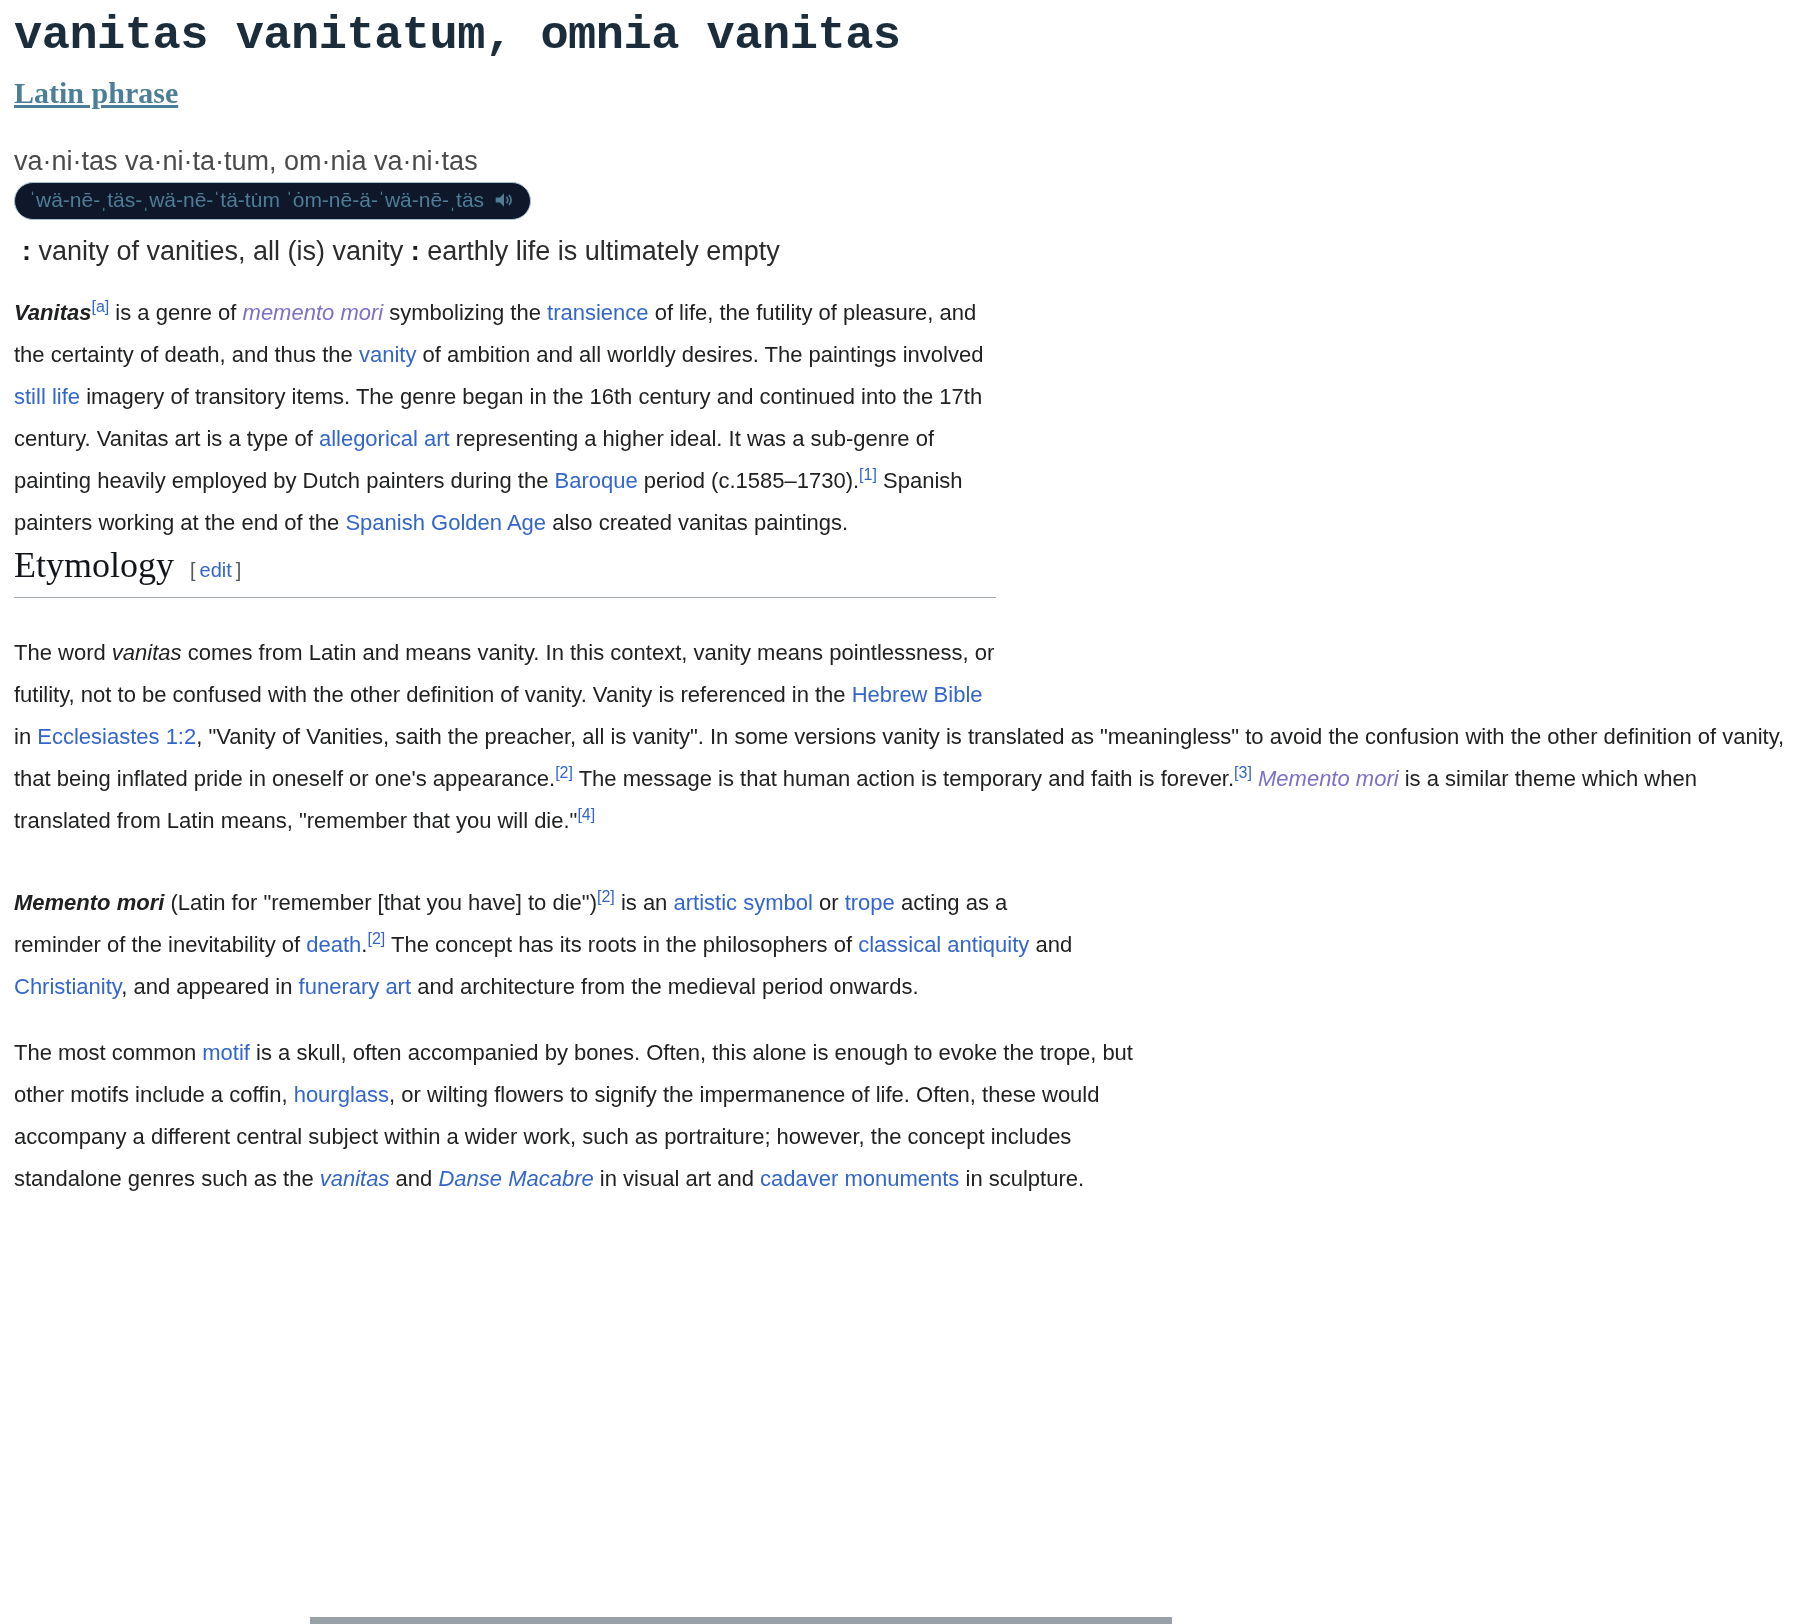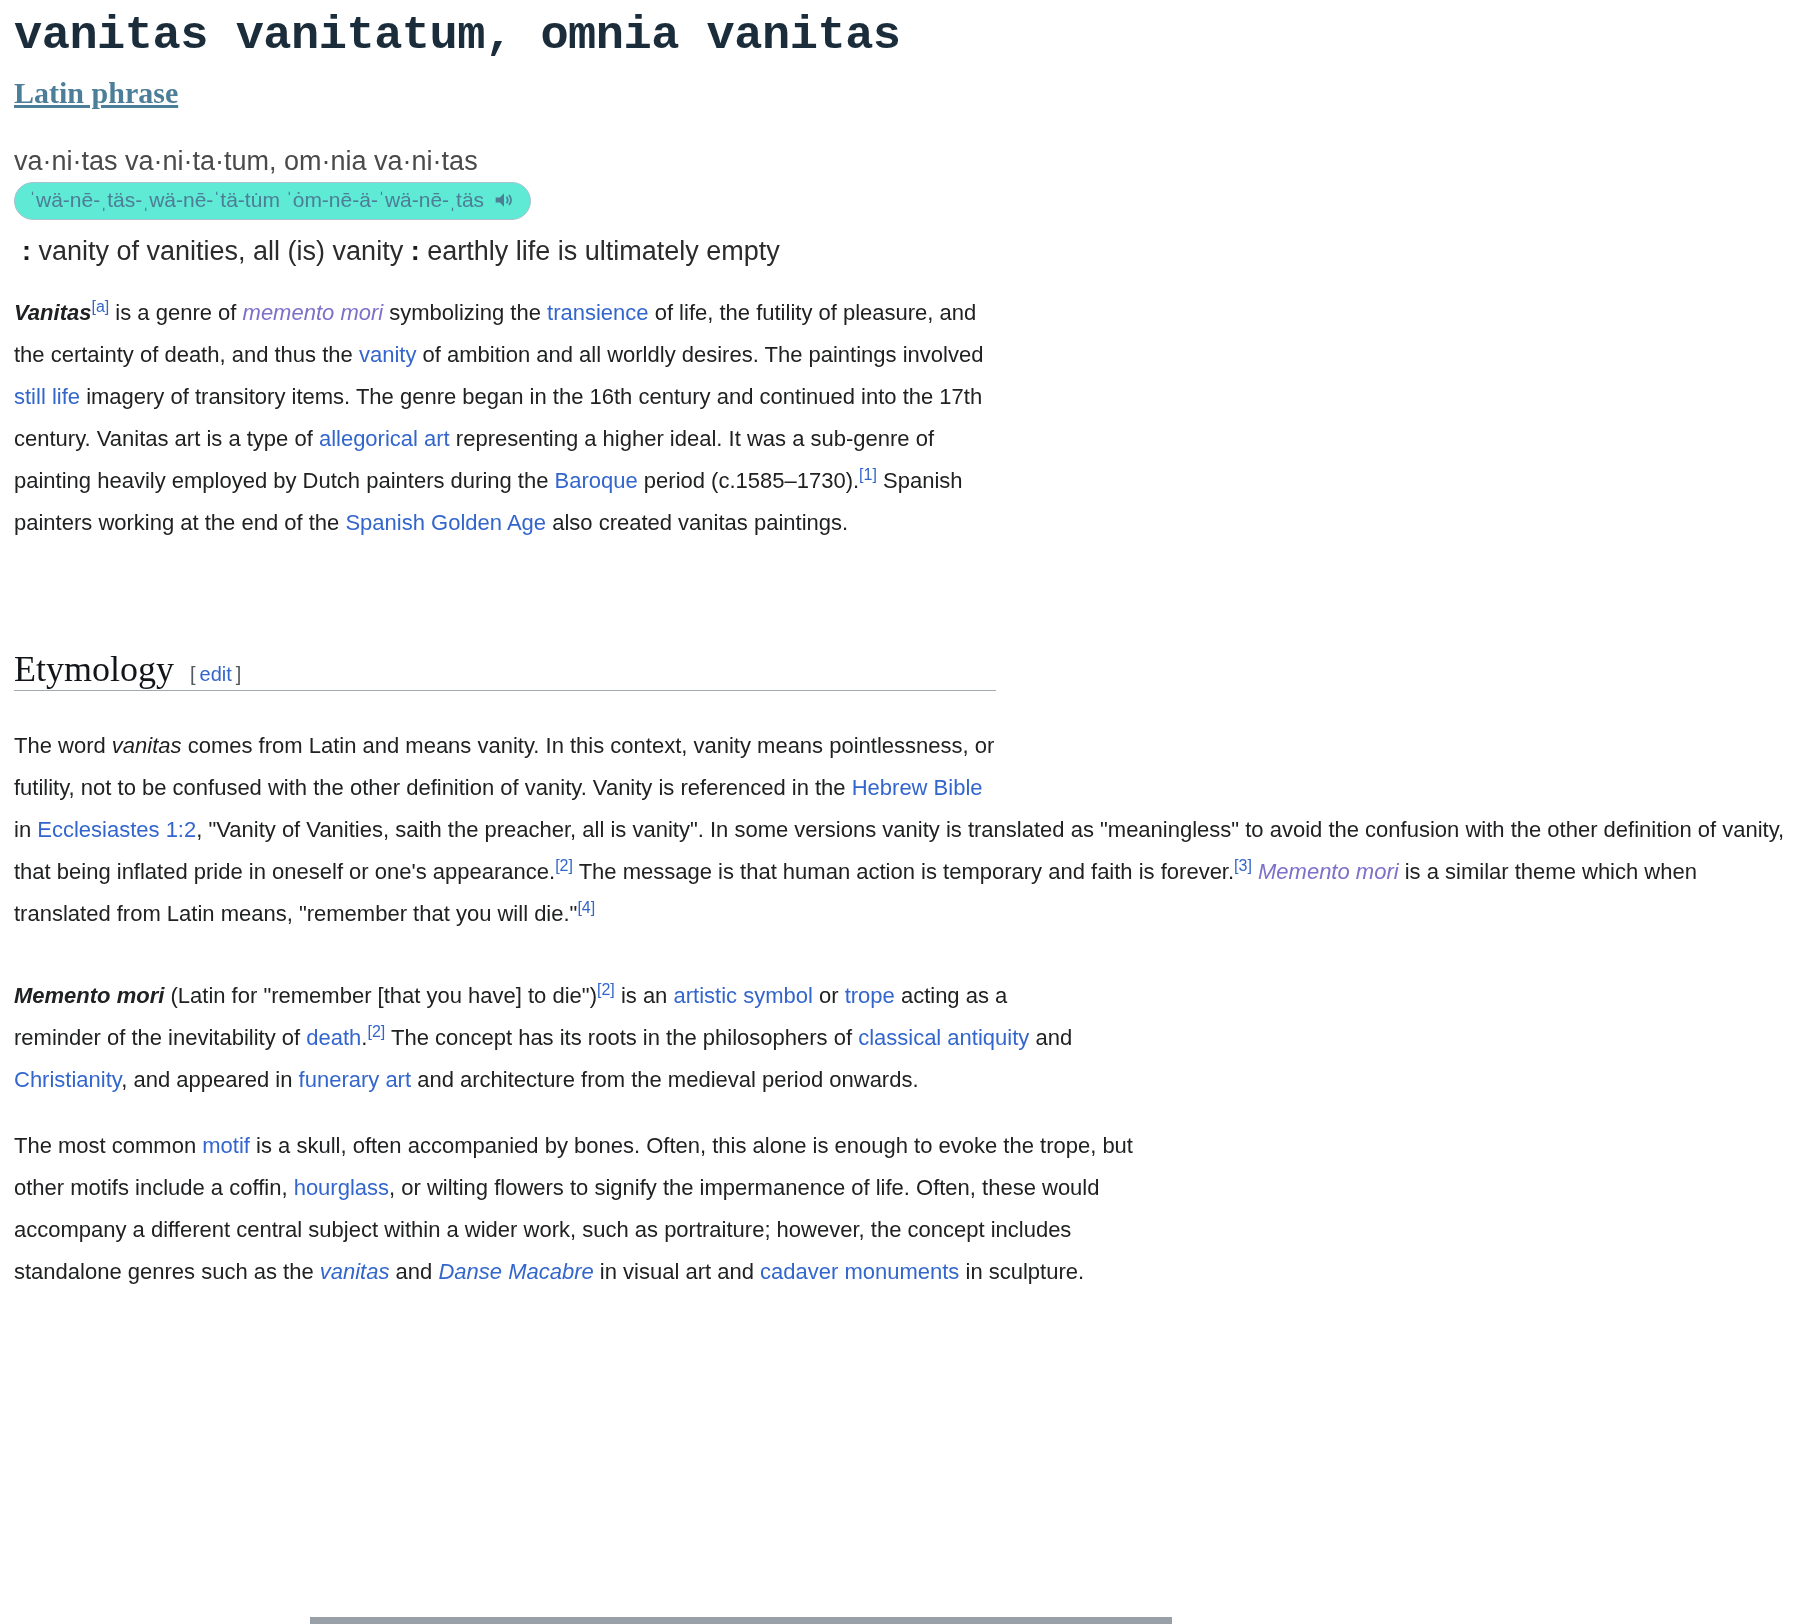--- a/index.html
+++ b/index.html
@@ -23,42 +23,42 @@
     font-weight:700; font-size:30px; line-height:38px;
     color:#4c7e99; margin-top:8px;text-decoration:underline;
   }
   .syllables{
     margin-top:36px; font-size:27px; line-height:26px; color:#4a4a4a;
   }
   .pron-pill{
     margin-top:8px; display:inline-flex; align-items:center; gap:10px;
     border:1.5px solid #a8c2d0; border-radius:22px;
     padding:4px 16px 6px 14px; cursor:pointer;
-    color:#4e7d96; font-size:21px; line-height:26px; background:#5eead4;
+    color:#4e7d96; font-size:21px; line-height:26px; background:#0f172a;
   }
   .pron-pill svg{ display:block; }
   .definition{
     margin-top:16px; padding-left:8px;
     font-size:27px; line-height:30px; color:#2b2b2b;
   }
   .definition .bold{ font-weight:700; color:#1a1a1a; }
 
   
   .body-text{ font-size:22px; line-height:42px; color:#202122; }
   p.intro{ margin-top:26px; width:985px; }
   .lnk{ color:#3366cc; text-decoration:none; cursor:pointer; }
   .lnk.visited{ color:#7d70c9; }
   .it{ font-style:italic; }
   .bold{ font-weight:700; }
   sup{ line-height:0; }
   sup .lnk{ font-size:16px; }
 
   .h2-wrap{
-    margin-top:104px; width:982px;
-    border-bottom:1px solid #a2a9b1; padding-bottom:0;
+    width:982px;
+    border-bottom:1px solid #a2a9b1; padding-bottom:11px;
   }
   .h2-title{
     display:inline; font-family:"Liberation Serif", serif;
     font-weight:400; font-size:36px; color:#111418;
   }
   .edit-link{ font-size:20px; margin-left:16px; white-space:nowrap; }
   .edit-link .bracket{ color:#54595d; }
   .edit-link a{ color:#3366cc; text-decoration:none; cursor:pointer; margin:0 4px; }
 
   p.etym{ margin-top:34px; }

